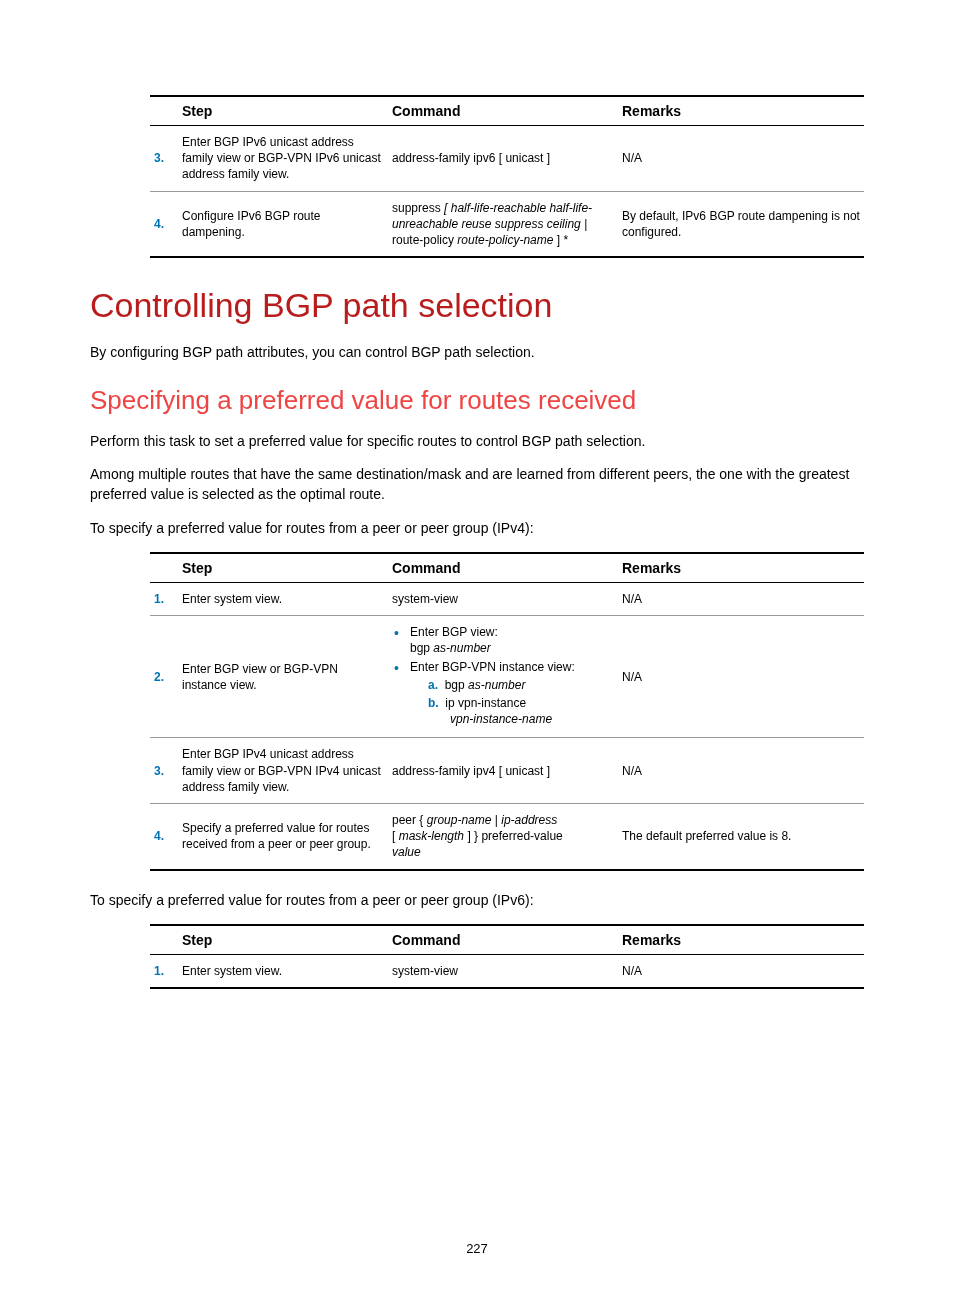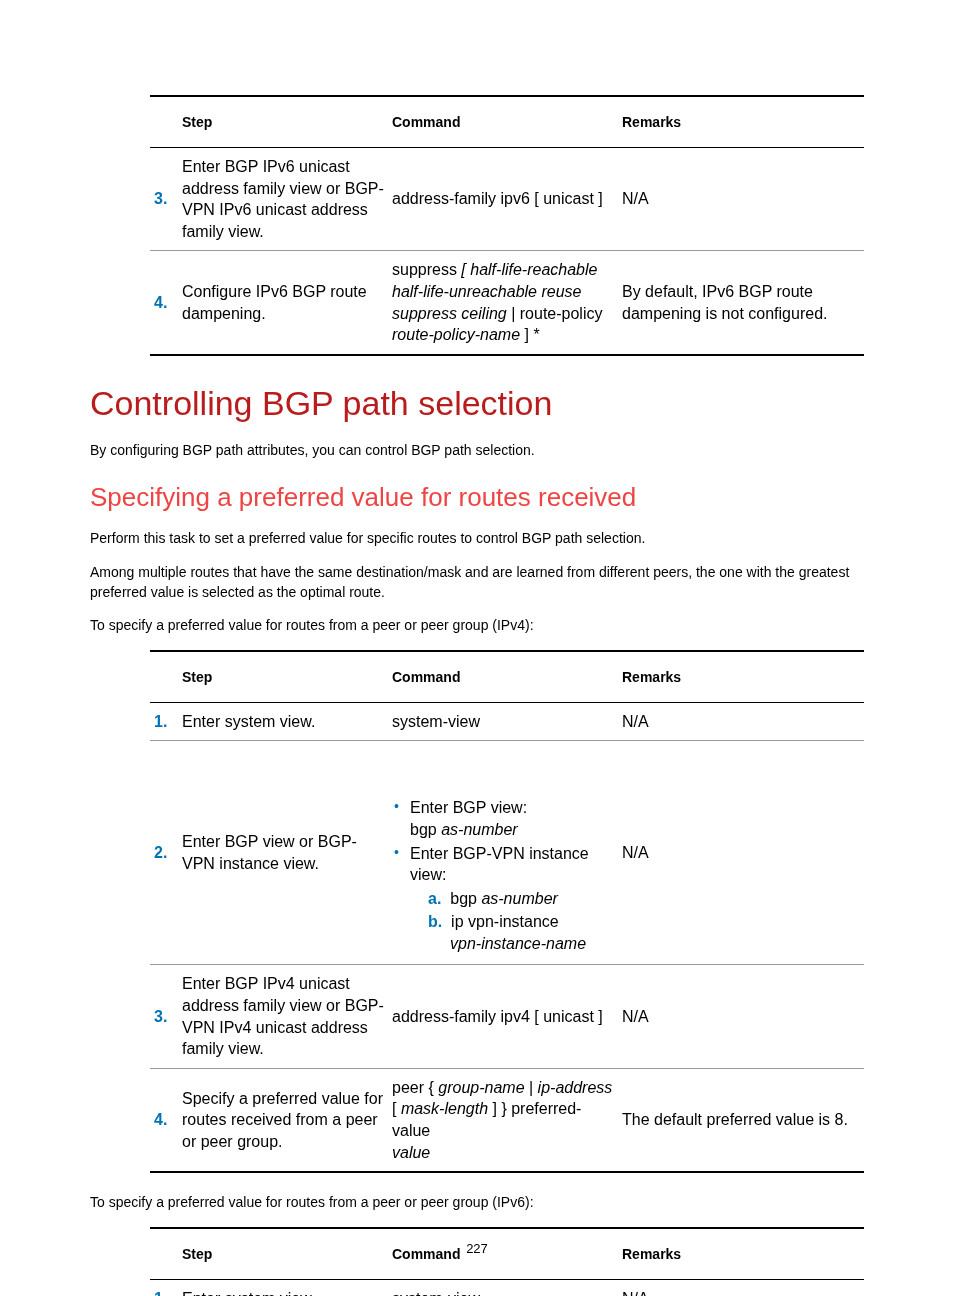--- a/index.html
+++ b/index.html
@@ -18,33 +18,33 @@
     border-collapse: collapse;
     margin-bottom: 20px;
   }
   .table thead tr {
     border-top: 2px solid #000;
     border-bottom: 1.5px solid #000;
   }
   .table th {
     text-align: left;
     font-weight: bold;
-    padding: 17px 4px;
+    padding: 6px 4px;
     font-size: 14px;
   }
   .table tbody tr {
     border-bottom: 1px solid #999;
   }
   .table tbody tr:last-child {
     border-bottom: 2px solid #000;
   }
   .table td {
     padding: 8px 4px;
     vertical-align: middle;
-    font-size: 16px;
+    font-size: 12px;
     line-height: 1.35;
   }
   .col-num { width: 28px; text-align: right; padding-right: 6px; }
   .col-step { width: 210px; }
   .col-cmd { width: 230px; }
   .col-rem { }
   .num { color: #0073b3; font-weight: bold; }
   .indent { margin-left: 60px; }
   h1 {
     color: #b91c1c;
@@ -58,21 +58,21 @@
     font-size: 26px;
     margin: 22px 0 16px 0;
   }
   .body-text {
     margin-bottom: 14px;
     font-size: 14px;
     line-height: 1.4;
   }
   .bold { font-weight: normal; }
   .italic { font-style: italic; }
-  .bullet-list { list-style: none; padding-left: 0; margin-top: 48px; }
+  .bullet-list { list-style: none; padding-left: 0; }
   .bullet-list > li { position: relative; padding-left: 18px; margin-bottom: 2px; }
   .bullet-list > li::before {
     content: "•";
     color: #0073b3;
     position: absolute;
     left: 2px;
     font-size: 14px;
   }
   .sub-list { list-style: none; padding-left: 18px; margin-top: 2px; }
   .sub-list li { margin-bottom: 2px; }

